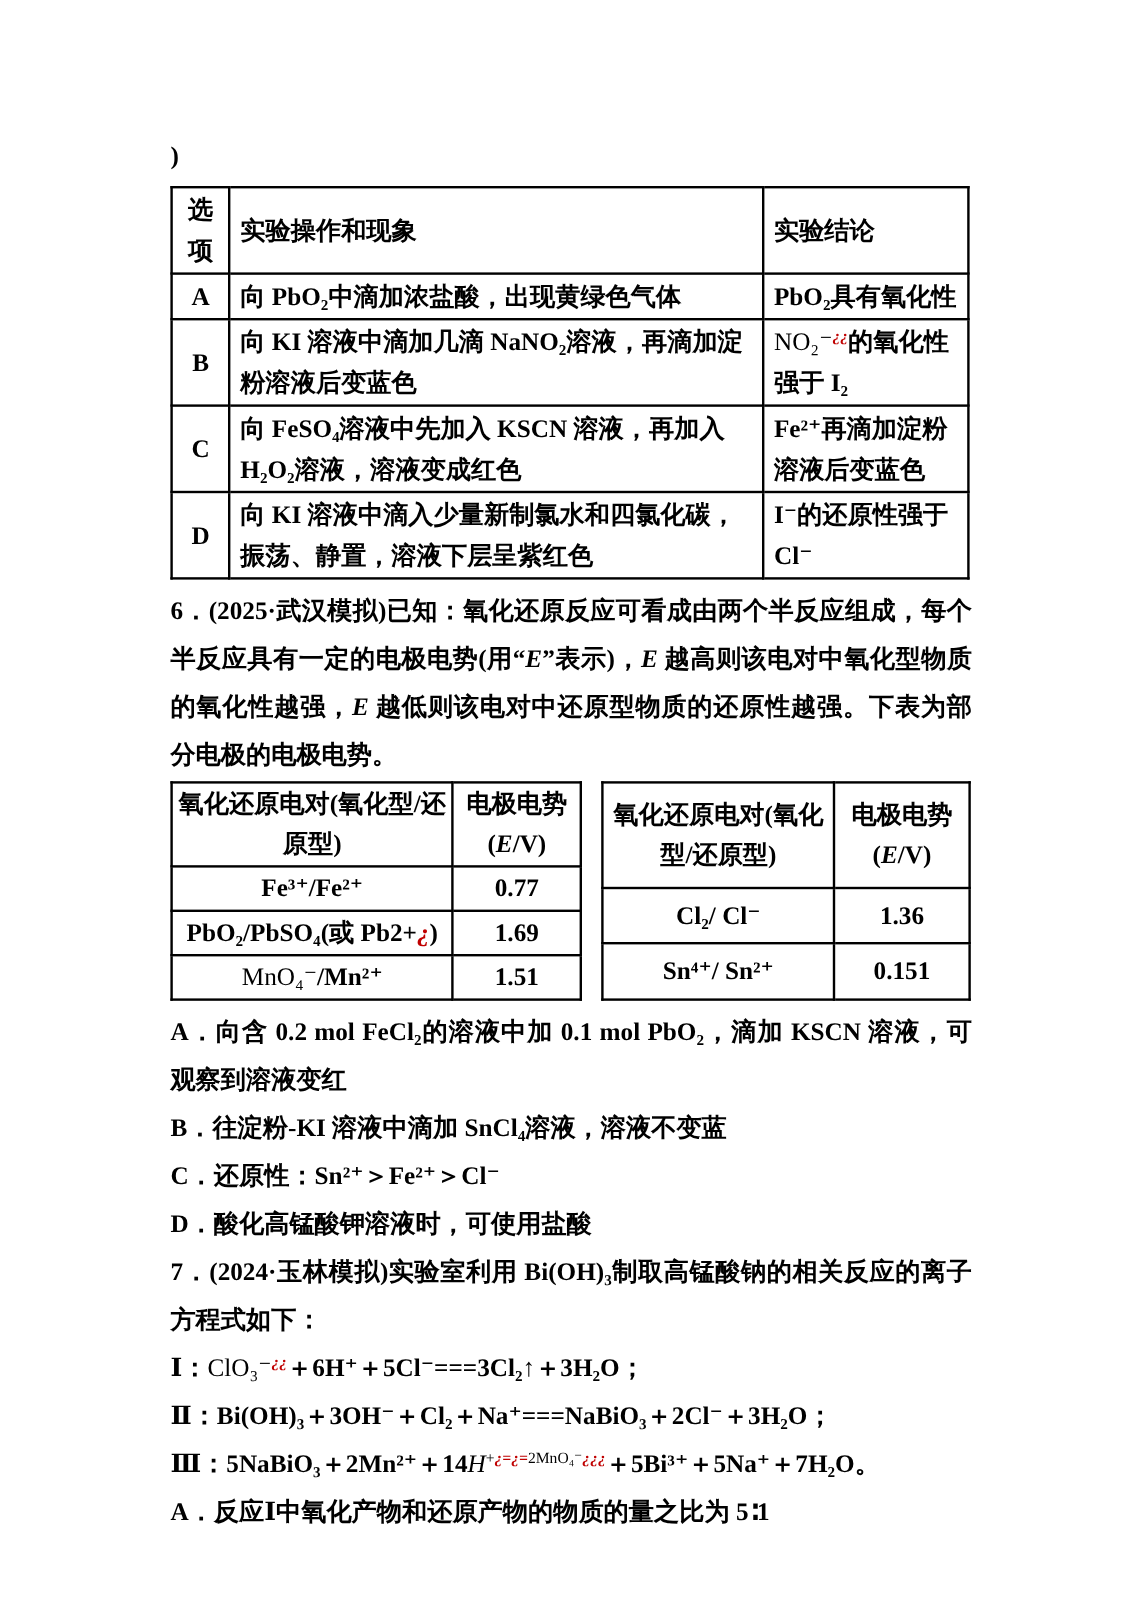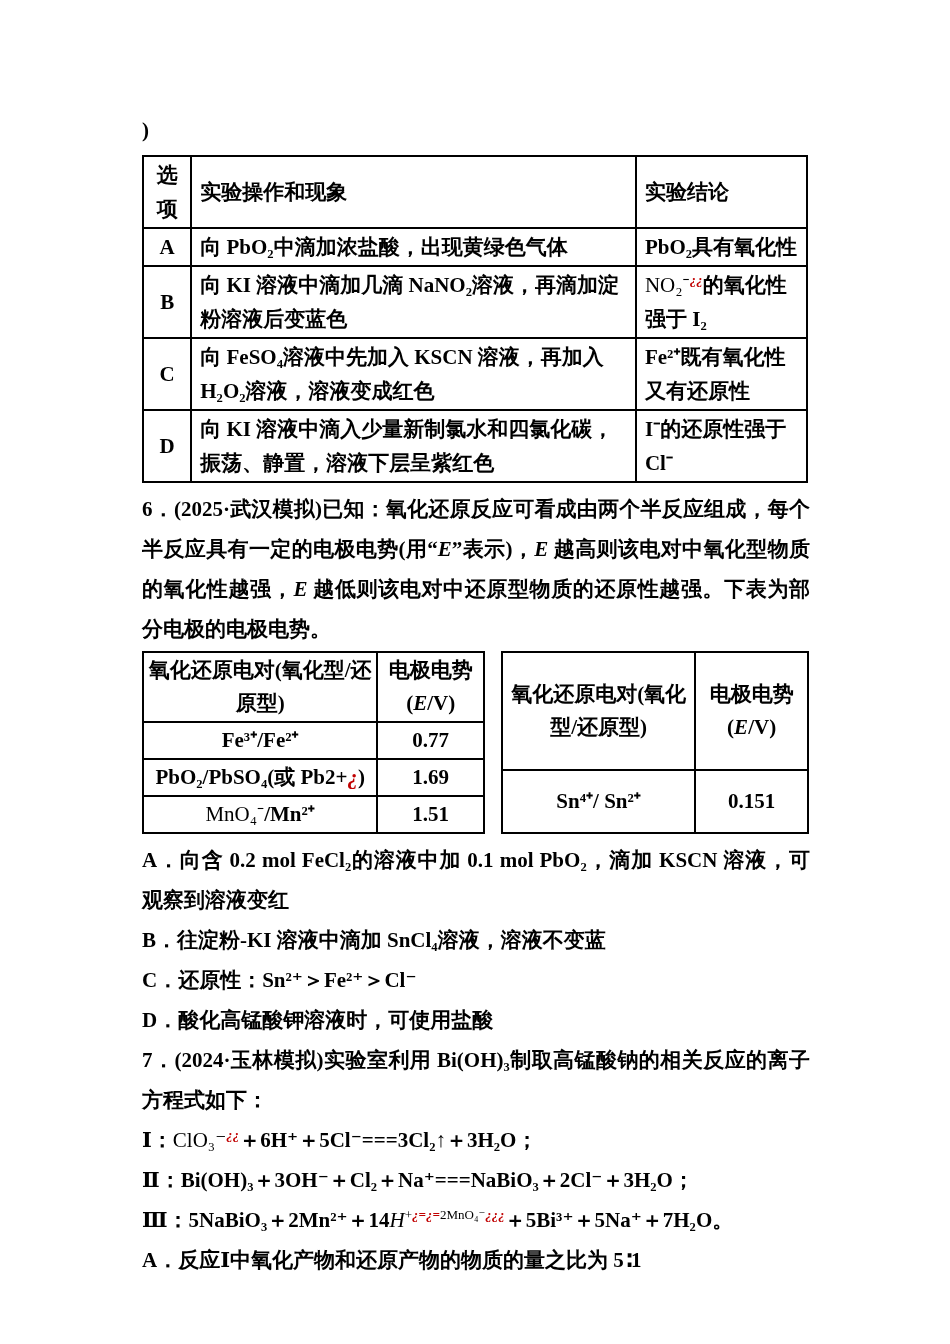--- a/index.html
+++ b/index.html
@@ -7,21 +7,21 @@
     width:950px;height:1344px;background:#ffffff;color:#000;
     font-family:"Liberation Serif","DejaVu Serif",serif;
     font-weight:bold;font-size:21px;position:relative;overflow:hidden;
   }
   .content{position:absolute;left:142px;top:110px;width:668px;}
   p{margin:0;line-height:40px;text-align:justify;}
   .fm{font-weight:normal;}
   .it{font-style:italic;}
   .red{color:#c00000;}
   .sup{vertical-align:super;font-size:13px;line-height:0;}
-  table{border-collapse:collapse;table-layout:fixed;font-family:Liberation Serif, serif;}
+  table{border-collapse:collapse;table-layout:fixed;}
   th,td{border:2px solid #000;}
   
   .t1{width:666px;margin:5px 0 6px;}
   .t1 th,.t1 td{padding:1px 8px;line-height:34px;}
   .t1 th{text-align:center;}
   .t1 .c-opt{width:30px;text-align:center;}
   .t1 .c-op{width:424px;text-align:left;margin-left:17px;}
   .t1 .c-cl{width:152px;text-align:left;}
   
   .t2wrap{display:flex;gap:16px;margin:2px 0 6px;}
@@ -53,21 +53,21 @@
       <td class="c-cl"><span>PbO₂具有氧化性</span></td>
     </tr>
     <tr>
       <td class="c-opt">B</td>
       <td class="c-op"><span>向 KI 溶液中滴加几滴 NaNO₂溶液，再滴加淀粉溶液后变蓝色</span></td>
       <td class="c-cl"><span class="fm">NO₂⁻</span><span class="red sup it">¿¿</span><span>的氧化性强于 I₂</span></td>
     </tr>
     <tr>
       <td class="c-opt">C</td>
       <td class="c-op"><span>向 FeSO₄溶液中先加入 KSCN 溶液，再加入 H₂O₂溶液，溶液变成红色</span></td>
-      <td class="c-cl"><span>Fe²⁺既有氧化性又有还原性</span></td>
+      <td class="c-cl"><span>Fe²⁺再滴加淀粉溶液后变蓝色</span></td>
     </tr>
     <tr>
       <td class="c-opt">D</td>
       <td class="c-op"><span>向 KI 溶液中滴入少量新制氯水和四氯化碳，振荡、静置，溶液下层呈紫红色</span></td>
       <td class="c-cl"><span>I⁻的还原性强于 Cl⁻</span></td>
     </tr>
   </tbody>
     </table>
 
   <p><span>6．(2025·武汉模拟)已知：氧化还原反应可看成由两个半反应组成，每个半反应具有一定的电极电势(用“</span><span class="it">E</span><span>”表示)，</span><span class="it">E</span><span> 越高则该电对中氧化型物质的氧化性越强，</span><span class="it">E</span><span> 越低则该电对中还原型物质的还原性越强。下表为部分电极的电极电势。</span></p>
@@ -93,20 +93,24 @@
       </tr>
     </tbody>
       </table>
     <table class="t2 t2r">
       <tbody>
           <tr>
         <th class="c-pair">氧化还原电对(氧化型/还原型)</th>
         <th class="c-val"><span>电极电势(</span><span class="it">E</span><span>/V)</span></th>
       </tr>
       <tr>
+        <td class="c-pair"><span>Cl₂/ Cl⁻</span></td>
+        <td class="c-val">1.36</td>
+      </tr>
+      <tr>
         <td class="c-pair"><span>Sn⁴⁺/ Sn²⁺</span></td>
         <td class="c-val">0.151</td>
       </tr>
     </tbody>
       </table>
   </div>
 
   <p>A．向含 0.2 mol FeCl₂的溶液中加 0.1 mol PbO₂，滴加 KSCN 溶液，可观察到溶液变红</p>
   <p>B．往淀粉-KI 溶液中滴加 SnCl₄溶液，溶液不变蓝</p>
   <p>C．还原性：Sn²⁺＞Fe²⁺＞Cl⁻</p>

